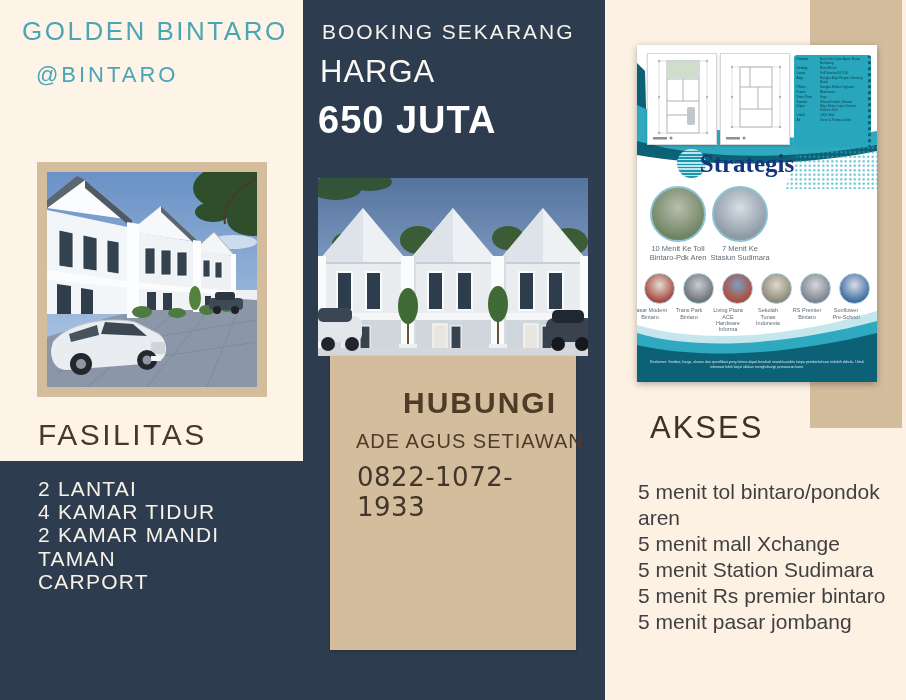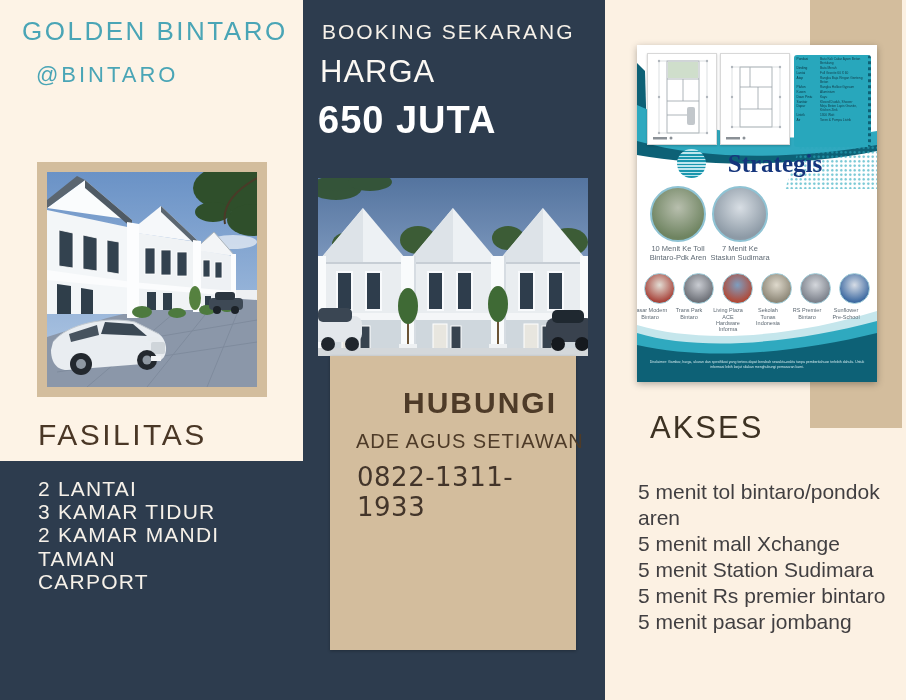--- a/index.html
+++ b/index.html
@@ -49,21 +49,21 @@
             border-right:3px dotted var(--flyer_teal_dark,#0d6176);}
   .spec-scale{width:200%;transform:scale(.5);transform-origin:0 0;padding:4px 5px;box-sizing:border-box;}
   .spec-row{display:flex;margin-bottom:2.2px;}
   .spec-l{width:34%;font-size:6.4px;line-height:1.2;color:#0a3543;flex:none;}
   .spec-v{width:66%;font-size:6.4px;line-height:1.2;color:#123c4a;}
   .strat-circle{position:absolute;left:40px;top:104px;width:29px;height:29px;border-radius:50%;z-index:1;
       background:repeating-linear-gradient(0deg,#1a96ad 0 1.6px,#bfe6ee 1.6px 3.2px);}
   .strat-dots{position:absolute;right:0;top:96px;width:92px;height:48px;z-index:1;opacity:.65;
       background-image:radial-gradient(var(--flyer_teal,#28a7bc) 1px,transparent 1.4px);
       background-size:4.5px 4.5px;clip-path:polygon(18% 0,100% 0,100% 100%,0 100%);}
-  .strat-title{position:absolute;left:76px;top:105px;width:124px;text-align:center;z-index:2;
+  .strat-title{position:absolute;left:48px;top:105px;width:124px;text-align:center;z-index:2;
       font-family:"Liberation Serif",serif;font-weight:bold;font-size:25px;
       color:var(--strategis_blue,#15357c);}
   .lm-row{position:absolute;left:0;width:240px;display:flex;z-index:2;box-sizing:border-box;}
   .lm-large{top:141px;padding:0 10px;}
   .lm-small{top:228px;padding:0 4px;justify-content:space-between;}
   .lm{display:flex;flex-direction:column;align-items:center;}
   .lm-large .lm{width:62px;} .lm-small .lm{width:36px;}
   .lm-photo{border-radius:50%;flex:none;}
   .lm-photo.lg{width:56px;height:56px;border:2px solid #8fc3d4;box-sizing:border-box;}
   .lm-photo.sm{width:31px;height:31px;border:1.5px solid #9fcbd8;box-sizing:border-box;}
@@ -175,21 +175,21 @@
         <circle cx="100" cy="188" r="10" fill="#23282e"></circle>
           <circle cx="100" cy="188" r="4.5" fill="#8f98a2"></circle>
         <rect x="104" y="184" width="10" height="5" fill="#f2f4f6"></rect>
       </g>
     </svg>
   </div>
 
   <div class="abs lp-fasilitas">FASILITAS</div>
   <div class="abs lp-list">
       <div>2 LANTAI</div>
-      <div>3 KAMAR TIDUR</div>
+      <div>4 KAMAR TIDUR</div>
       <div>2 KAMAR MANDI</div>
       <div>TAMAN</div>
       <div>CARPORT</div>
     </div>
 
   <div class="abs cp-booking">BOOKING SEKARANG</div>
   <div class="abs cp-harga">HARGA</div>
   <div class="abs cp-price">650 JUTA</div>
 
   <div class="abs cp-photo">
@@ -271,21 +271,21 @@
         <rect x="234" y="132" width="32" height="13" rx="5" fill="#1f2830"></rect>
         <circle cx="240" cy="166" r="7" fill="#15191e"></circle>
           <circle cx="264" cy="166" r="7" fill="#15191e"></circle>
       </g>
     </svg>
   </div>
 
   <div class="abs contact-box">
     <div class="contact-heading">HUBUNGI</div>
     <div class="contact-name">ADE AGUS SETIAWAN</div>
-    <div class="contact-phone">0822-1311-1933</div>
+    <div class="contact-phone">0822-1072-1933</div>
   </div>
 
   <div class="abs flyer">
     <svg class="flyer-deco" viewBox="0 0 240 337" preserveAspectRatio="none">
       <path d="M0,18 L8,26 L10,96 L0,106 Z" fill="#0d6176"></path>
       <path d="M0,60 C70,92 160,100 240,86 L240,104 C160,118 70,112 0,108 Z" fill="#2fa9bf"></path>
       <path d="M0,96 C70,116 160,114 240,100 L240,106 C160,122 70,122 0,110 Z" fill="#0d6176"></path>
       <path d="M0,280 C60,298 150,294 240,266 L240,337 L0,337 Z" fill="#c5e6ec"></path>
       <path d="M0,288 C60,306 150,300 240,276 L240,337 L0,337 Z" fill="#2fa9bf"></path>
       <path d="M0,300 C70,316 160,308 240,288 L240,337 L0,337 Z" fill="#0d6176"></path>

